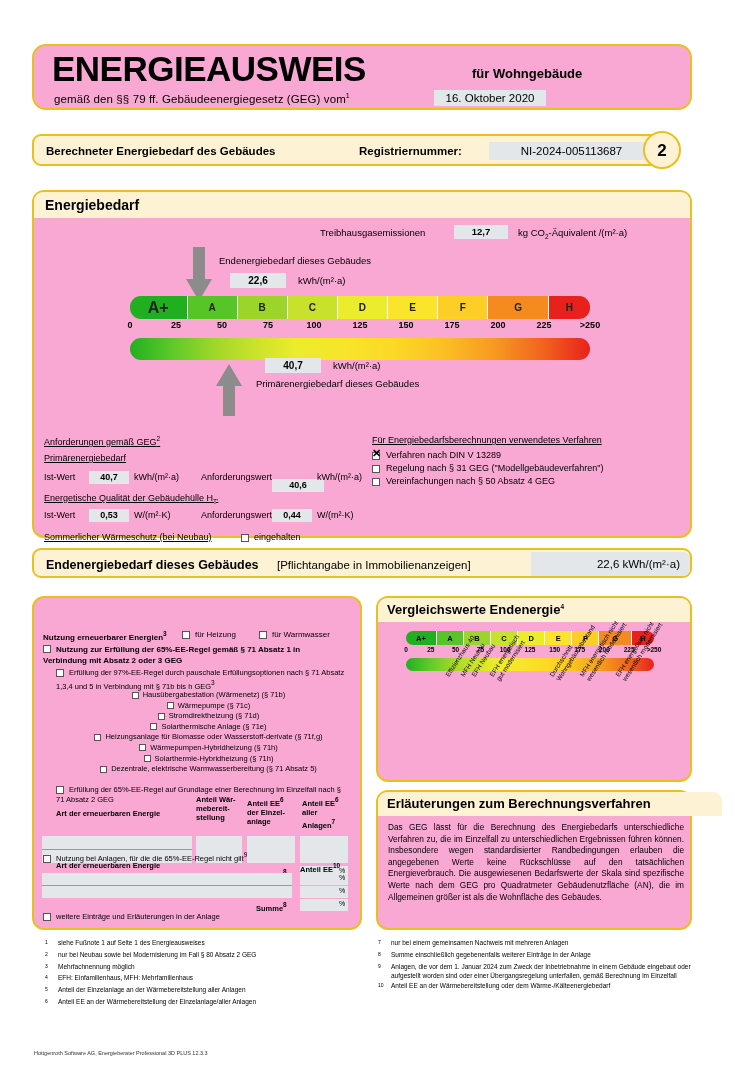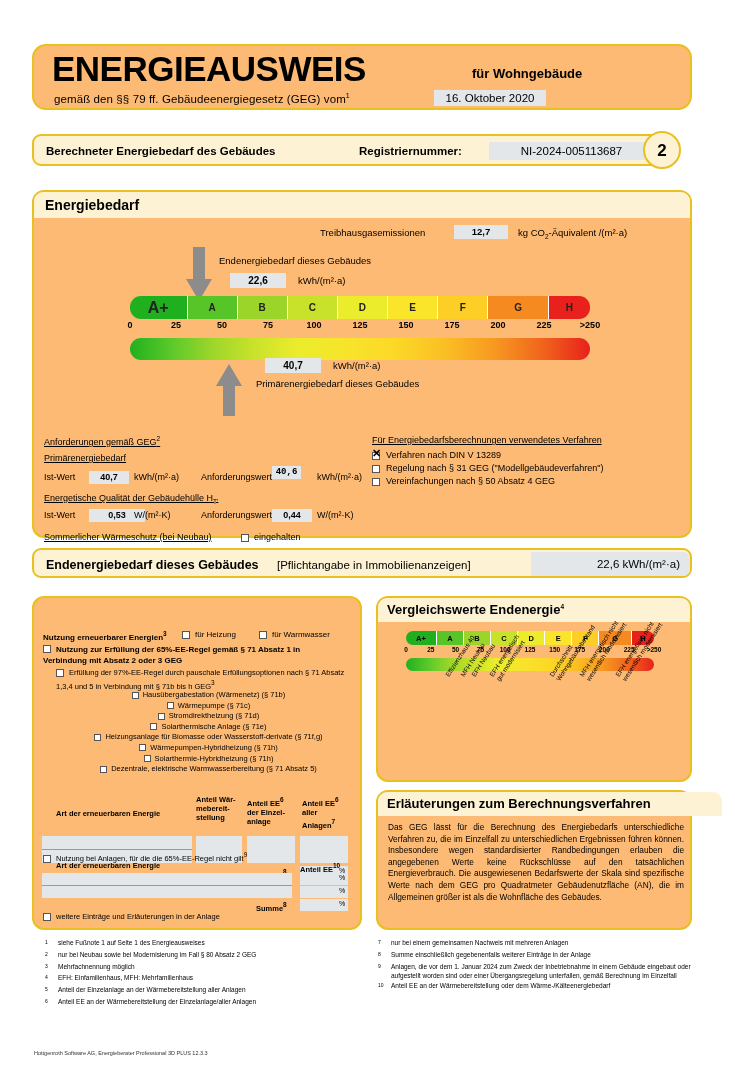--- a/index.html
+++ b/index.html
@@ -1,20 +1,20 @@
 <!DOCTYPE html>
 <html><head>
 <meta charset="utf-8">
 <style>
   html,body{margin:0;padding:0;background:#ffffff;}
   body{width:735px;height:1080px;font-family:"Liberation Sans",sans-serif;color:#000;position:relative;overflow:hidden;}
   .page{position:absolute;left:0;top:0;width:735px;height:1080px;}
 
   
-  .ybox{position:absolute;border:2px solid #e8c01f;border-radius:12px;background:#fdba74;box-sizing:border-box;}
+  .ybox{position:absolute;border:2px solid #e8c01f;border-radius:12px;background:#f9a8d4;box-sizing:border-box;}
   .ybox.filled{background:#fdf3d4;}
   .hdrbar{background:#fdf3d4;border-radius:9px 9px 0 0;}
 
   
   #title-box{left:32px;top:44px;width:660px;height:66px;border-radius:14px;}
   #main-title{position:absolute;left:18px;top:3px;font-size:35px;font-weight:bold;letter-spacing:-0.5px;}
   #sub-title{position:absolute;left:438px;top:20px;font-size:13px;font-weight:bold;}
   #legal-line{position:absolute;left:20px;top:46px;font-size:11.5px;letter-spacing:0.1px;}
   #legal-sup{font-size:7px;vertical-align:super;}
   #date-value{position:absolute;left:400px;top:44px;width:112px;height:16px;background:#e4e7ea;font-size:11.5px;text-align:center;line-height:16px;}
@@ -204,28 +204,28 @@
 
     <div id="req-title">
       <span>Anforderungen gemäß GEG</span><span class="sup">2</span>
     </div>
     <div id="prim-head">Primärenergiebedarf</div>
 
     <div class="rowlabel" style="left:10px;top:280px;">Ist-Wert</div>
     <div class="fieldval" style="left:55px;top:279px;width:40px;">40,7</div>
     <div class="rowlabel" style="left:100px;top:280px;">kWh/(m²·a)</div>
     <div class="rowlabel" style="left:167px;top:280px;">Anforderungswert</div>
-    <div class="fieldval" style="left:238px;top:274px;width:29px;font-family:Liberation Mono, monospace;">40,6</div>
+    <div class="fieldval" style="left:238px;top:287px;width:52px;">40,6</div>
     <div class="rowlabel" style="left:283px;top:280px;">kWh/(m²·a)</div>
 
     <div id="huell-head">
       <span>Energetische Qualität der Gebäudehülle H</span><span class="sub">T'</span>
     </div>
     <div class="rowlabel" style="left:10px;top:318px;">Ist-Wert</div>
-    <div class="fieldval" style="left:55px;top:317px;width:56px;">0,53</div>
+    <div class="fieldval" style="left:55px;top:317px;width:40px;">0,53</div>
     <div class="rowlabel" style="left:100px;top:318px;">W/(m²·K)</div>
     <div class="rowlabel" style="left:167px;top:318px;">Anforderungswert</div>
     <div class="fieldval" style="left:238px;top:317px;width:40px;">0,44</div>
     <div class="rowlabel" style="left:283px;top:318px;">W/(m²·K)</div>
 
     <div id="sommer-head">Sommerlicher Wärmeschutz (bei Neubau)</div>
     <div class="rowlabel" style="left:207px;top:340px;">
       <span class="cbx"></span><span>eingehalten</span>
     </div>
 
@@ -273,20 +273,23 @@
         <div><span class="cbx"></span><span>Hausübergabestation (Wärmenetz) (§ 71b)</span></div>
         <div><span class="cbx"></span><span>Wärmepumpe (§ 71c)</span></div>
         <div><span class="cbx"></span><span>Stromdirektheizung (§ 71d)</span></div>
         <div><span class="cbx"></span><span>Solarthermische Anlage (§ 71e)</span></div>
         <div><span class="cbx"></span><span>Heizungsanlage für Biomasse oder Wasserstoff-derivate (§ 71f,g)</span></div>
         <div><span class="cbx"></span><span>Wärmepumpen-Hybridheizung (§ 71h)</span></div>
         <div><span class="cbx"></span><span>Solarthermie-Hybridheizung (§ 71h)</span></div>
         <div><span class="cbx"></span><span>Dezentrale, elektrische Warmwasserbereitung (§ 71 Absatz 5)</span></div>
       </div>
 
+    <div id="ren-einzel">
+      <span class="cbx"></span><span>Erfüllung der 65%-EE-Regel auf Grundlage einer Berechnung im Einzelfall nach § 71 Absatz 2 GEG</span>
+    </div>
 
     <div class="tblhdr" style="left:22px;top:211px;width:130px;">Art der erneuerbaren Energie</div>
     <div class="tblhdr" style="left:162px;top:197px;width:45px;white-space:pre-line;">Anteil Wär-
 mebereit-
 stellung</div>
     <div class="tblhdr" style="left:213px;top:197px;width:48px;">
       <span>Anteil EE</span><span class="sup">6</span><br>
       <span style="white-space:pre-line">der Einzel-
 anlage</span>
     </div>

